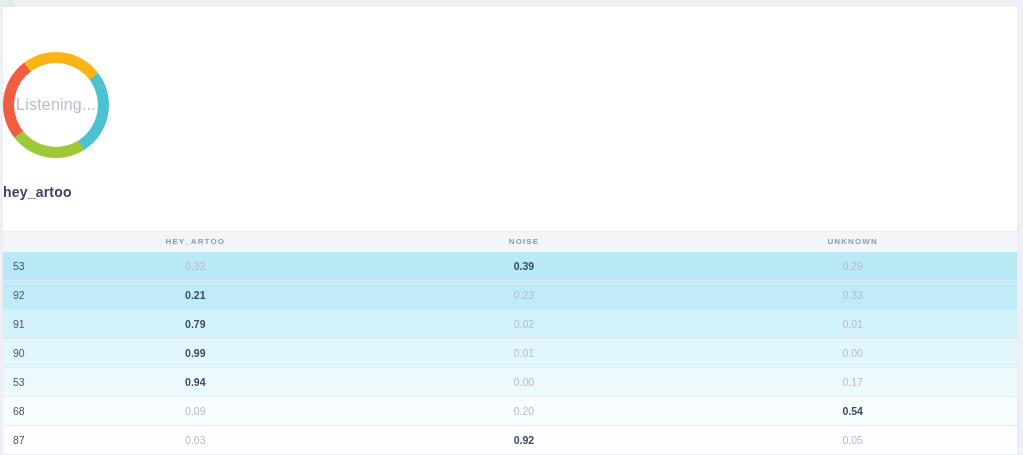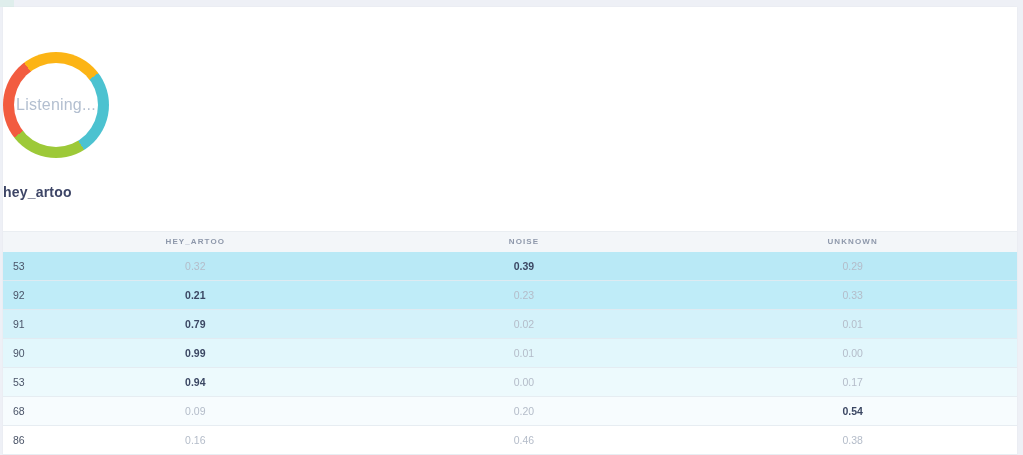--- a/index.html
+++ b/index.html
@@ -133,20 +133,26 @@
         <td class="val bold">0.94</td>
         <td class="val">0.00</td>
         <td class="val">0.17</td>
       </tr>
       <tr style="background: rgb(247, 252, 254);">
         <td class="rownum">68</td>
         <td class="val">0.09</td>
         <td class="val">0.20</td>
         <td class="val bold">0.54</td>
       </tr>
+      <tr style="background: rgb(253, 254, 255);">
+        <td class="rownum">87</td>
+        <td class="val">0.03</td>
+        <td class="val bold">0.92</td>
+        <td class="val">0.05</td>
+      </tr>
       <tr style="background: rgb(255, 255, 255);">
         <td class="rownum">86</td>
         <td class="val">0.16</td>
         <td class="val">0.46</td>
         <td class="val">0.38</td>
       </tr>
     </tbody>
   </table>
 
 </div>

